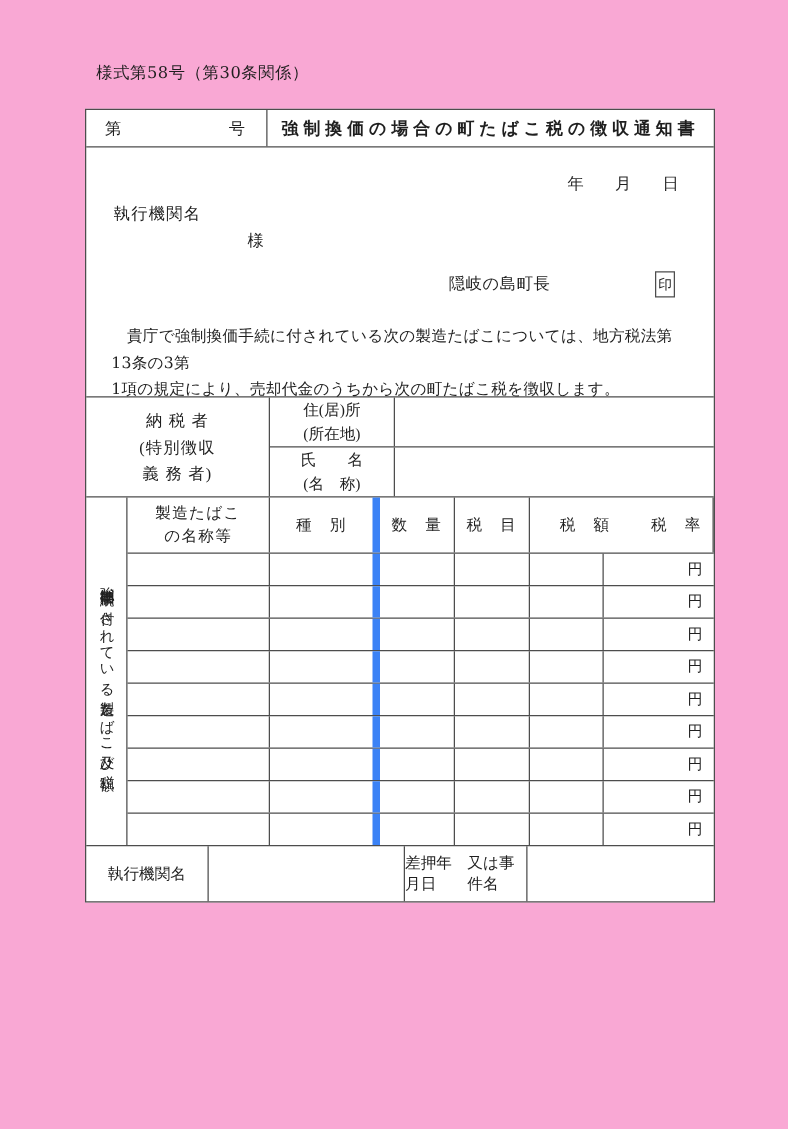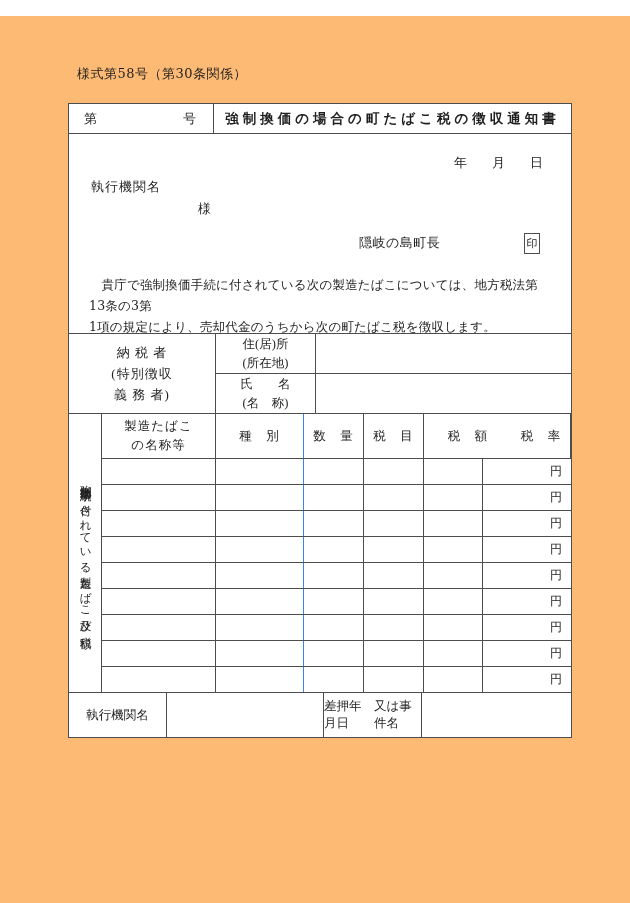--- a/index.html
+++ b/index.html
@@ -3,21 +3,21 @@
 <meta charset="utf-8">
 <style>
   * { margin:0; padding:0; box-sizing:border-box; }
   html,body { background:#ffffff; }
   body {
     width:630px; height:903px; position:relative;
     font-family:"DejaVu Serif","Liberation Serif",serif;
     color:#1f1f1f; font-size:13px;
     -webkit-font-smoothing:antialiased;
   }
-  .page { position:absolute; inset:0; background:#fdba74;margin-top:16px; }
+  .page { position:absolute; inset:0; background:#f9a8d4; }
 
   .form-label { position:absolute; left:77px; top:49px; font-size:13px; letter-spacing:0.5px; }
 
   .form { position:absolute; left:68px; top:87px; width:504px; height:635px;
           border:1px solid #4d4d4d; background:#fff; }
 
   .bb { border-bottom:1px solid #4d4d4d; }
   .br { border-right:1px solid #4d4d4d; }
 
   
@@ -57,21 +57,21 @@
                font-size:11.5px; letter-spacing:1px; line-height:1; }
   .detail-right { flex:1; display:flex; flex-direction:column; }
   .dhead { display:flex; height:45px; border-bottom:1px solid #4d4d4d; }
   .dhead .dcell { display:flex; align-items:center; justify-content:center;
                   font-size:12.5px; letter-spacing:1px; }
   .name-head { flex-direction:column; gap:2px; letter-spacing:2px; }
   .drow { display:flex; height:26px; border-bottom:1px solid #4d4d4d; }
   .drow:last-child { border-bottom:none; height:25px; }
   .dcell { height:100%; }
   .c-name { width:114px; border-right:1px solid #4d4d4d; }
-  .c-kind { width:88px;  border-right:1px solid #3b82f6; }
+  .c-kind { width:88px;  border-right:6px solid #3b82f6; }
   .c-qty  { width:60px;  border-right:1px solid #4d4d4d; }
   .c-tax  { width:60px;  border-right:1px solid #4d4d4d; }
   .c-rate { width:59px;  border-right:1px solid #4d4d4d; }
   .c-amt  { flex:1; }
   .drow .c-amt { display:flex; align-items:center; justify-content:flex-end;
                  padding-right:9px; font-size:12px; }
 
   
   .row-footer { display:flex; height:45px; border-top:1px solid #4d4d4d; }
   .ft-agency-label { width:98px; display:flex; align-items:center; justify-content:center;

